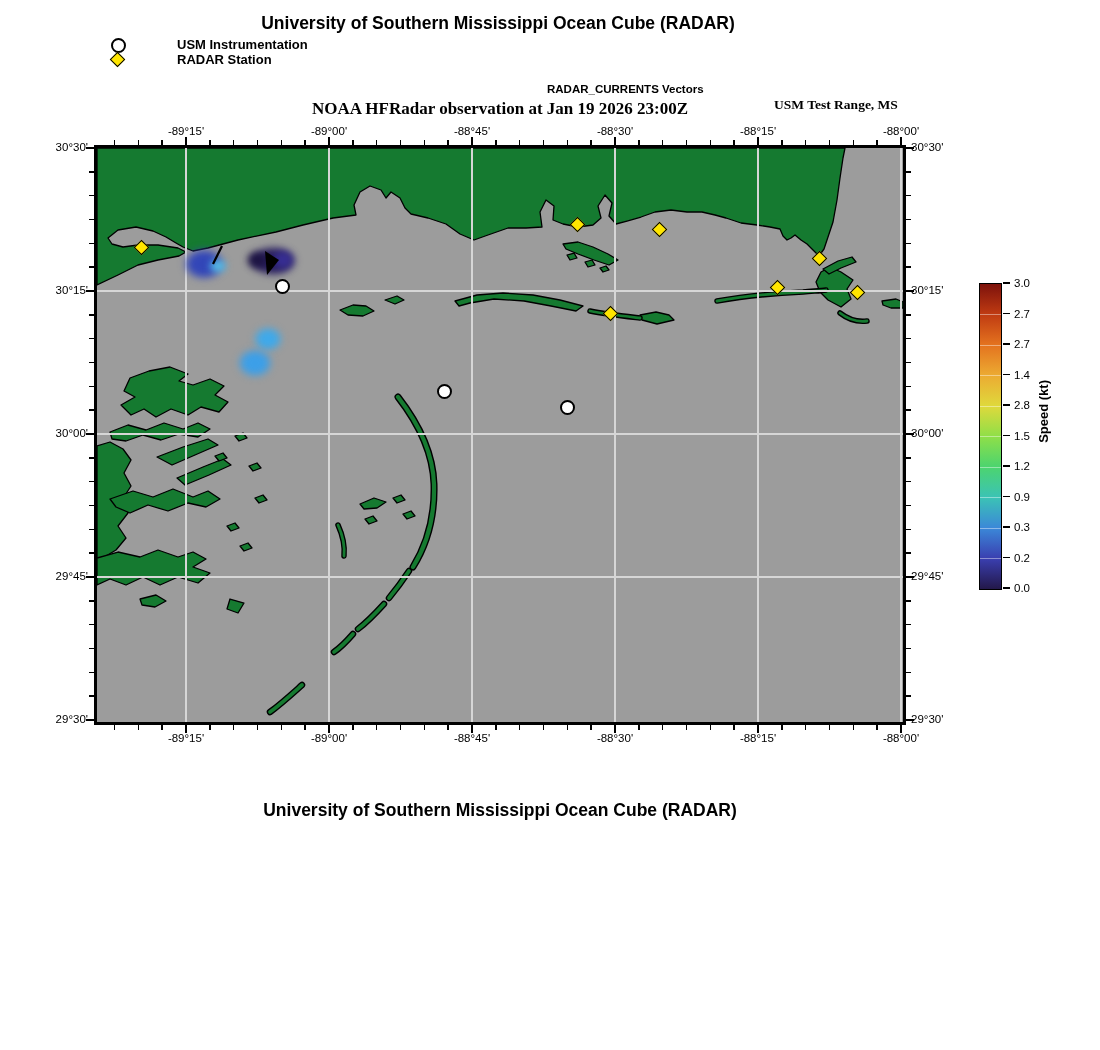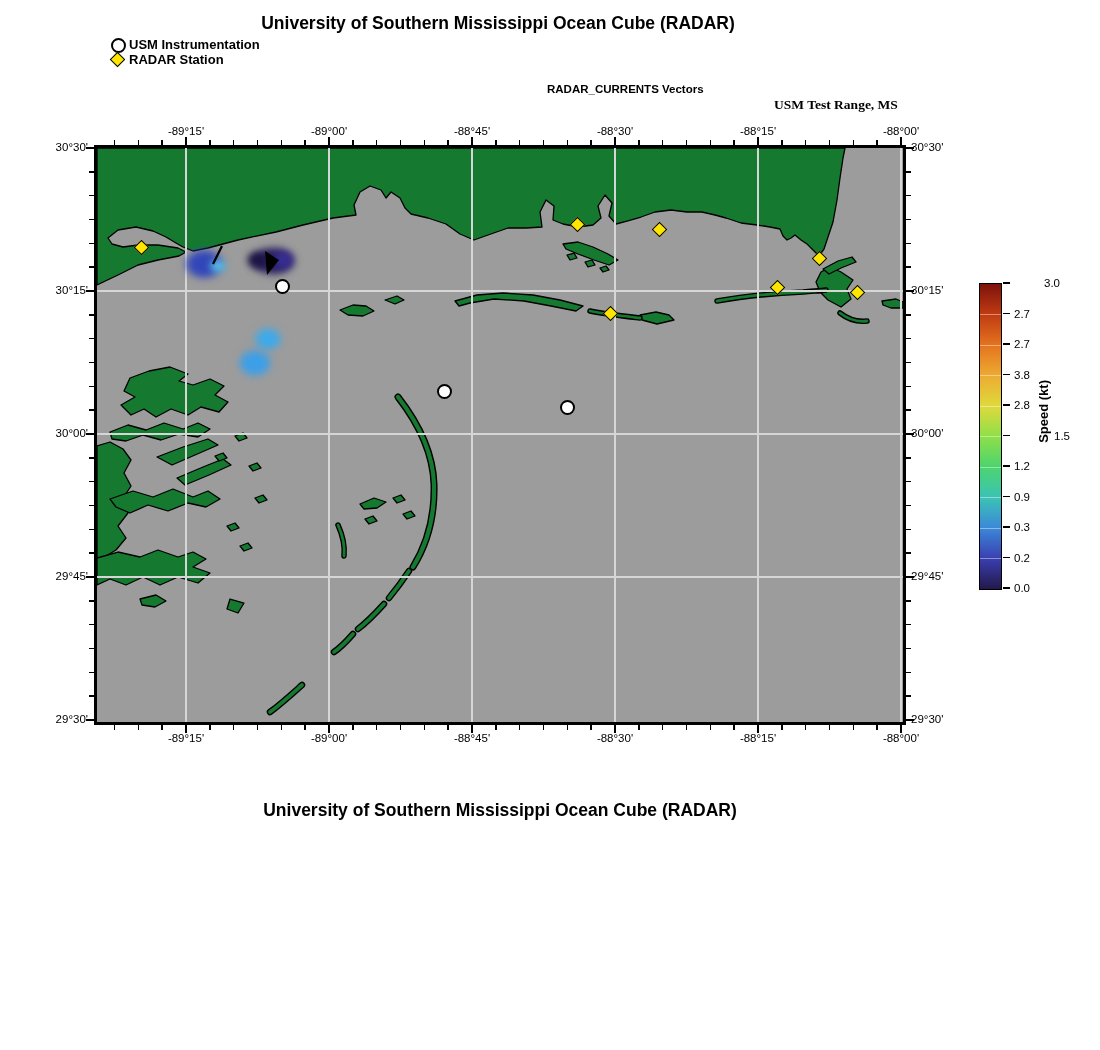--- a/index.html
+++ b/index.html
@@ -2,21 +2,21 @@
 <html><head>
 <meta charset="utf-8">
 <style>
   html,body{margin:0;padding:0;background:#ffffff;}
   .fig{position:relative;width:1100px;height:1050px;background:#ffffff;overflow:hidden;
        font-family:"Liberation Sans", sans-serif;color:#000;}
   .abs{position:absolute;}
   .title{font-weight:bold;font-size:17.5px;text-align:center;}
   .serif{font-family:"Liberation Serif", serif;}
   
-  .leg-row{position:absolute;height:16px;line-height:16px;font-size:13px;font-weight:bold;}
+  .leg-row{position:absolute;height:16px;line-height:16px;font-size:13px;font-weight:bold;margin-left:48px;}
   .leg-circle{position:absolute;width:11px;height:11px;border:2.6px solid #000;border-radius:50%;background:#fff;}
   .leg-diamond{position:absolute;width:9px;height:9px;border:1.8px solid #000;background:#ffe600;transform:rotate(45deg);}
   
   .scalebox{position:absolute;left:548px;top:40px;width:347px;height:39px;border:2.6px solid #000;background:#fff;box-sizing:border-box;}
   .scale-row-label{position:absolute;left:6px;font-size:12px;font-weight:bold;line-height:11px;}
   .scale-line{position:absolute;height:1.6px;background:#000;}
   .scale-arrow{position:absolute;width:0;height:0;border-left:13px solid #000;border-top:4.5px solid transparent;border-bottom:4.5px solid transparent;}
   .caption{position:absolute;font-size:11.5px;font-weight:bold;}
   
   .map{position:absolute;left:94px;top:145px;width:806px;height:574px;border:3px solid #000;background:#9c9c9c;overflow:hidden;}
@@ -45,20 +45,21 @@
 
   <div>
     <span class="leg-circle" style="left:111px;top:38px;"></span>
     <div class="leg-row" style="left:129px;top:37px;">USM Instrumentation</div>
     <span class="leg-diamond" style="left:112px;top:54px;"></span>
     <div class="leg-row" style="left:129px;top:52px;">RADAR Station</div>
   </div>
 
   <div class="caption" style="left:547px;top:83px;">RADAR_CURRENTS Vectors</div>
 
+  <div class="abs serif" style="left:200px;top:99px;width:600px;text-align:center;font-size:17px;font-weight:bold;">NOAA HFRadar observation at Jan 19 2026 23:00Z</div>
   <div class="abs serif" style="left:746px;top:97px;width:180px;text-align:center;font-size:13.5px;font-weight:bold;">USM Test Range, MS</div>
 
   <div class="map" id="map">
     <svg class="layer" viewBox="0 0 806 574" xmlns="http://www.w3.org/2000/svg">
       <g fill="#157a30" stroke="#000" stroke-width="1.3" stroke-linejoin="round">
 
         <path d="M0,0 L748,0 L746,10 L743,30 L740,52 L736,74 L731,89 L727,101 L722,108
           L716,102 L710,96 L704,92 L698,87 L694,90 L690,92 L686,88 L683,81 L673,79 L660,77 L644,75 L629,70 L618,67
           L605,64 L590,64 L574,62 L558,64 L544,69 L530,73 L519,76 L512,68 L515,55 L508,47 L501,58 L504,70 L496,77
           L481,79 L466,76 L456,72 L457,58 L449,52 L443,64 L445,79 L429,80 L411,80 L391,87 L377,92 L363,86 L349,76
@@ -169,31 +170,31 @@
       <div class="cbar-innerline" style="top: 91px;"></div>
       <div class="cbar-innerline" style="top: 121.5px;"></div>
       <div class="cbar-innerline" style="top: 152px;"></div>
       <div class="cbar-innerline" style="top: 182.5px;"></div>
       <div class="cbar-innerline" style="top: 213px;"></div>
       <div class="cbar-innerline" style="top: 243.5px;"></div>
       <div class="cbar-innerline" style="top: 274px;"></div>
     </div>
   <div id="cbarticks">
       <div class="cbar-tick" style="left: 1003px; top: 282.2px;"></div>
-      <div class="cbar-label" style="left: 1044px; top: 277px;">3.0</div>
+      <div class="cbar-label" style="left: 1014px; top: 277px;">3.0</div>
       <div class="cbar-tick" style="left: 1003px; top: 312.7px;"></div>
       <div class="cbar-label" style="left: 1014px; top: 307.5px;">2.7</div>
       <div class="cbar-tick" style="left: 1003px; top: 343.2px;"></div>
       <div class="cbar-label" style="left: 1014px; top: 338px;">2.7</div>
       <div class="cbar-tick" style="left: 1003px; top: 373.7px;"></div>
-      <div class="cbar-label" style="left: 1014px; top: 368.5px;">3.8</div>
+      <div class="cbar-label" style="left: 1014px; top: 368.5px;">1.4</div>
       <div class="cbar-tick" style="left: 1003px; top: 404.2px;"></div>
       <div class="cbar-label" style="left: 1014px; top: 399px;">2.8</div>
       <div class="cbar-tick" style="left: 1003px; top: 434.7px;"></div>
-      <div class="cbar-label" style="left: 1054px; top: 429.5px; text-align: right;">1.5</div>
+      <div class="cbar-label" style="left: 1014px; top: 429.5px; text-align: right;">1.5</div>
       <div class="cbar-tick" style="left: 1003px; top: 465.2px;"></div>
       <div class="cbar-label" style="left: 1014px; top: 460px;">1.2</div>
       <div class="cbar-tick" style="left: 1003px; top: 495.7px;"></div>
       <div class="cbar-label" style="left: 1014px; top: 490.5px;">0.9</div>
       <div class="cbar-tick" style="left: 1003px; top: 526.2px;"></div>
       <div class="cbar-label" style="left: 1014px; top: 521px;">0.3</div>
       <div class="cbar-tick" style="left: 1003px; top: 556.7px;"></div>
       <div class="cbar-label" style="left: 1014px; top: 551.5px;">0.2</div>
       <div class="cbar-tick" style="left: 1003px; top: 587.2px;"></div>
       <div class="cbar-label" style="left: 1014px; top: 582px;">0.0</div>

